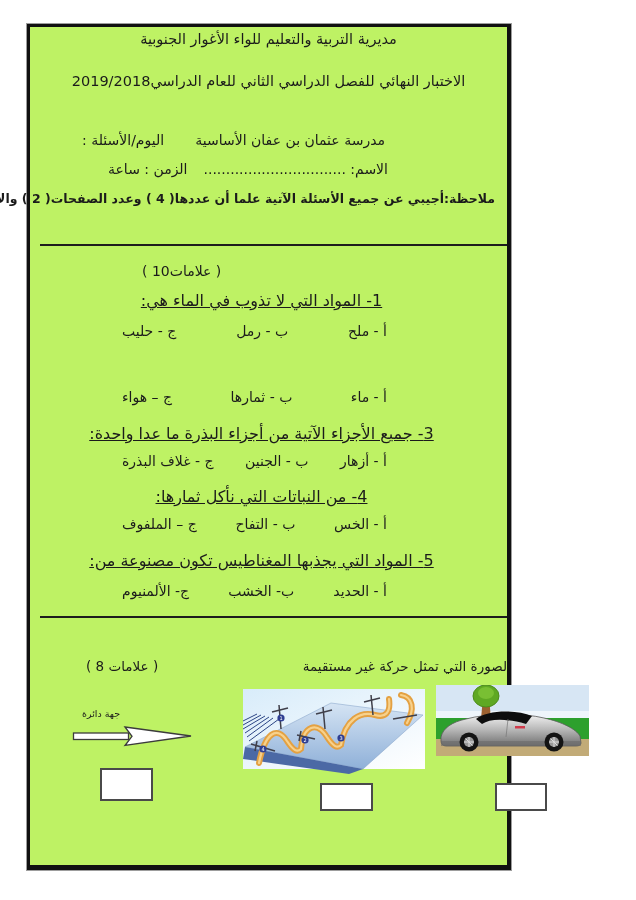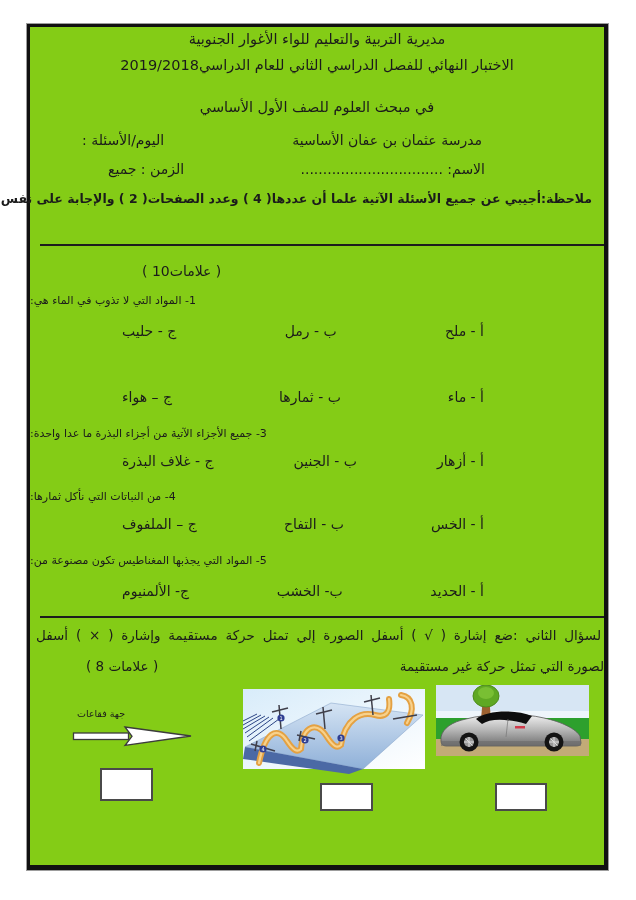--- a/index.html
+++ b/index.html
@@ -1,61 +1,60 @@
 <!DOCTYPE html>
 <html lang="ar"><head>
 <meta charset="utf-8">
 <style>
   html,body{margin:0;padding:0;background:#ffffff;}
   .canvas{
     position:relative;width:636px;height:900px;background:#fff;
     font-family:"DejaVu Sans",sans-serif;color:#1b1b1b;overflow:hidden;
   }
   .frame{
-    position:absolute;left:27px;top:24px;width:581px;height:846px;
+    position:absolute;left:27px;top:24px;width:484px;height:846px;
     box-sizing:border-box;border:3px solid #111;
     border-right-width:4px;border-bottom-width:5px;
-    outline:1px solid #9d9d9d;direction:rtl;background:#84cc16;padding-left:32px;
+    outline:1px solid #9d9d9d;direction:rtl;background:#bef264;padding-left:32px;
   }
   .abs{position:absolute;left:0;right:0;}
   .center{text-align:center;}
   .h{font-size:14.5px;line-height:20px;}
   .inforow{display:flex;justify-content:space-between;font-size:14px;line-height:20px;}
   .row1{padding:0 122px 0 52px;}
   .row2{padding:0 119px 0 78px;}
   .note{font-weight:bold;font-size:12.5px;line-height:20px;padding:0 12px;text-align:right;white-space:nowrap;}
   .divider{height:2px;background:#1d1d1d;left:10px;right:0;}
   .q1head{font-size:14px;line-height:22px;padding-right:14px;text-align:right;}
   .q1marks{position:absolute;left:76px;top:0;margin-left:36px;}
-  .stem{font-size:11px;line-height:20px;padding-right:14px;text-align:left;}
+  .stem{font-size:16px;line-height:20px;padding-right:14px;text-align:center;text-decoration:underline;}
   .opts{display:flex;justify-content:space-between;font-size:14px;line-height:20px;padding:0 120px 0 92px;}
   .q2line1{font-size:13.5px;line-height:24px;padding:0 3px 0 6px;text-align:justify;text-align-last:justify;white-space:nowrap;}
   .q2line2{display:flex;justify-content:space-between;font-size:13.5px;line-height:24px;padding-left:56px;}
   .figlabel{position:absolute;left:21px;top:681px;width:100px;text-align:center;font-size:9.5px;}
   .fig{position:absolute;}
   .ansbox{position:absolute;background:#fff;border:2px solid #4a4a4a;box-sizing:border-box;}
   svg{display:block;}
 </style>
 </head>
 <body>
 
 <div class="canvas">
   <div class="frame">
 
     <div class="abs center h" style="top:2px">مديرية التربية والتعليم للواء الأغوار الجنوبية</div>
-    <div class="abs center h" style="top:28px">الاختبار النهائي للفصل الدراسي الثاني للعام الدراسي2019/2018</div>
-    <div class="abs center h" style="top:70px">في مبحث العلوم للصف الأول الأساسي</div>
+    <div class="abs center h" style="top:44px">الاختبار النهائي للفصل الدراسي الثاني للعام الدراسي2019/2018</div>
 
     <div class="abs inforow row1" style="top:103px">
       <span>مدرسة عثمان بن عفان الأساسية</span>
       <span>اليوم/الأسئلة :</span>
     </div>
     <div class="abs inforow row2" style="top:132px">
       <span>الاسم:  ................................</span>
-      <span>الزمن : جميع</span>
+      <span>الزمن : ساعة</span>
     </div>
 
     <div class="abs note" style="top:162px">ملاحظة:أجيبي عن جميع الأسئلة الآتية علما أن عددها( 4 ) وعدد الصفحات( 2 ) والإجابة على نفس الورقة</div>
 
     <div class="abs divider" style="top:217px"></div>
 
     <div class="abs q1head" style="top:233px">
       <span class="q1marks" dir="ltr">( 10علامات )</span>
     </div>
 
@@ -88,27 +87,26 @@
 
     <div class="abs stem" style="top:524px">5- المواد التي يجذبها المغناطيس تكون مصنوعة من:</div>
     <div class="abs opts" style="top:554px">
       <span>أ - الحديد</span>
       <span>ب- الخشب</span>
       <span>ج- الألمنيوم</span>
     </div>
 
     <div class="abs divider" style="top:589px"></div>
 
-    <div class="abs q2line1" style="top:596px">لسؤال الثاني :ضع إشارة ( ‎√‎ ) أسفل الصورة إلي تمثل حركة مستقيمة وإشارة ( × ) أسفل</div>
     <div class="abs q2line2" style="top:627px">
       <span>لصورة التي تمثل حركة غير مستقيمة</span>
       <span dir="ltr">( 8 علامات )</span>
     </div>
 
-    <div class="figlabel">جهة فقاعات</div>
+    <div class="figlabel">جهة دائرة</div>
 
     <div class="fig" style="left:42px;top:696px">
       <svg width="121" height="26" viewBox="0 0 121 26">
         <rect x="1.5" y="10" width="55" height="6.5" fill="#ffffff" stroke="#3c3c3c" stroke-width="1.3"></rect>
         <polygon points="53,4 119,13 53,22.5 60,13.3" fill="#ffffff" stroke="#3c3c3c" stroke-width="1.3"></polygon>
       </svg>
     </div>
 
     <div class="fig" style="left:213px;top:662px">
       <svg width="182" height="85" viewBox="0 0 182 85">

